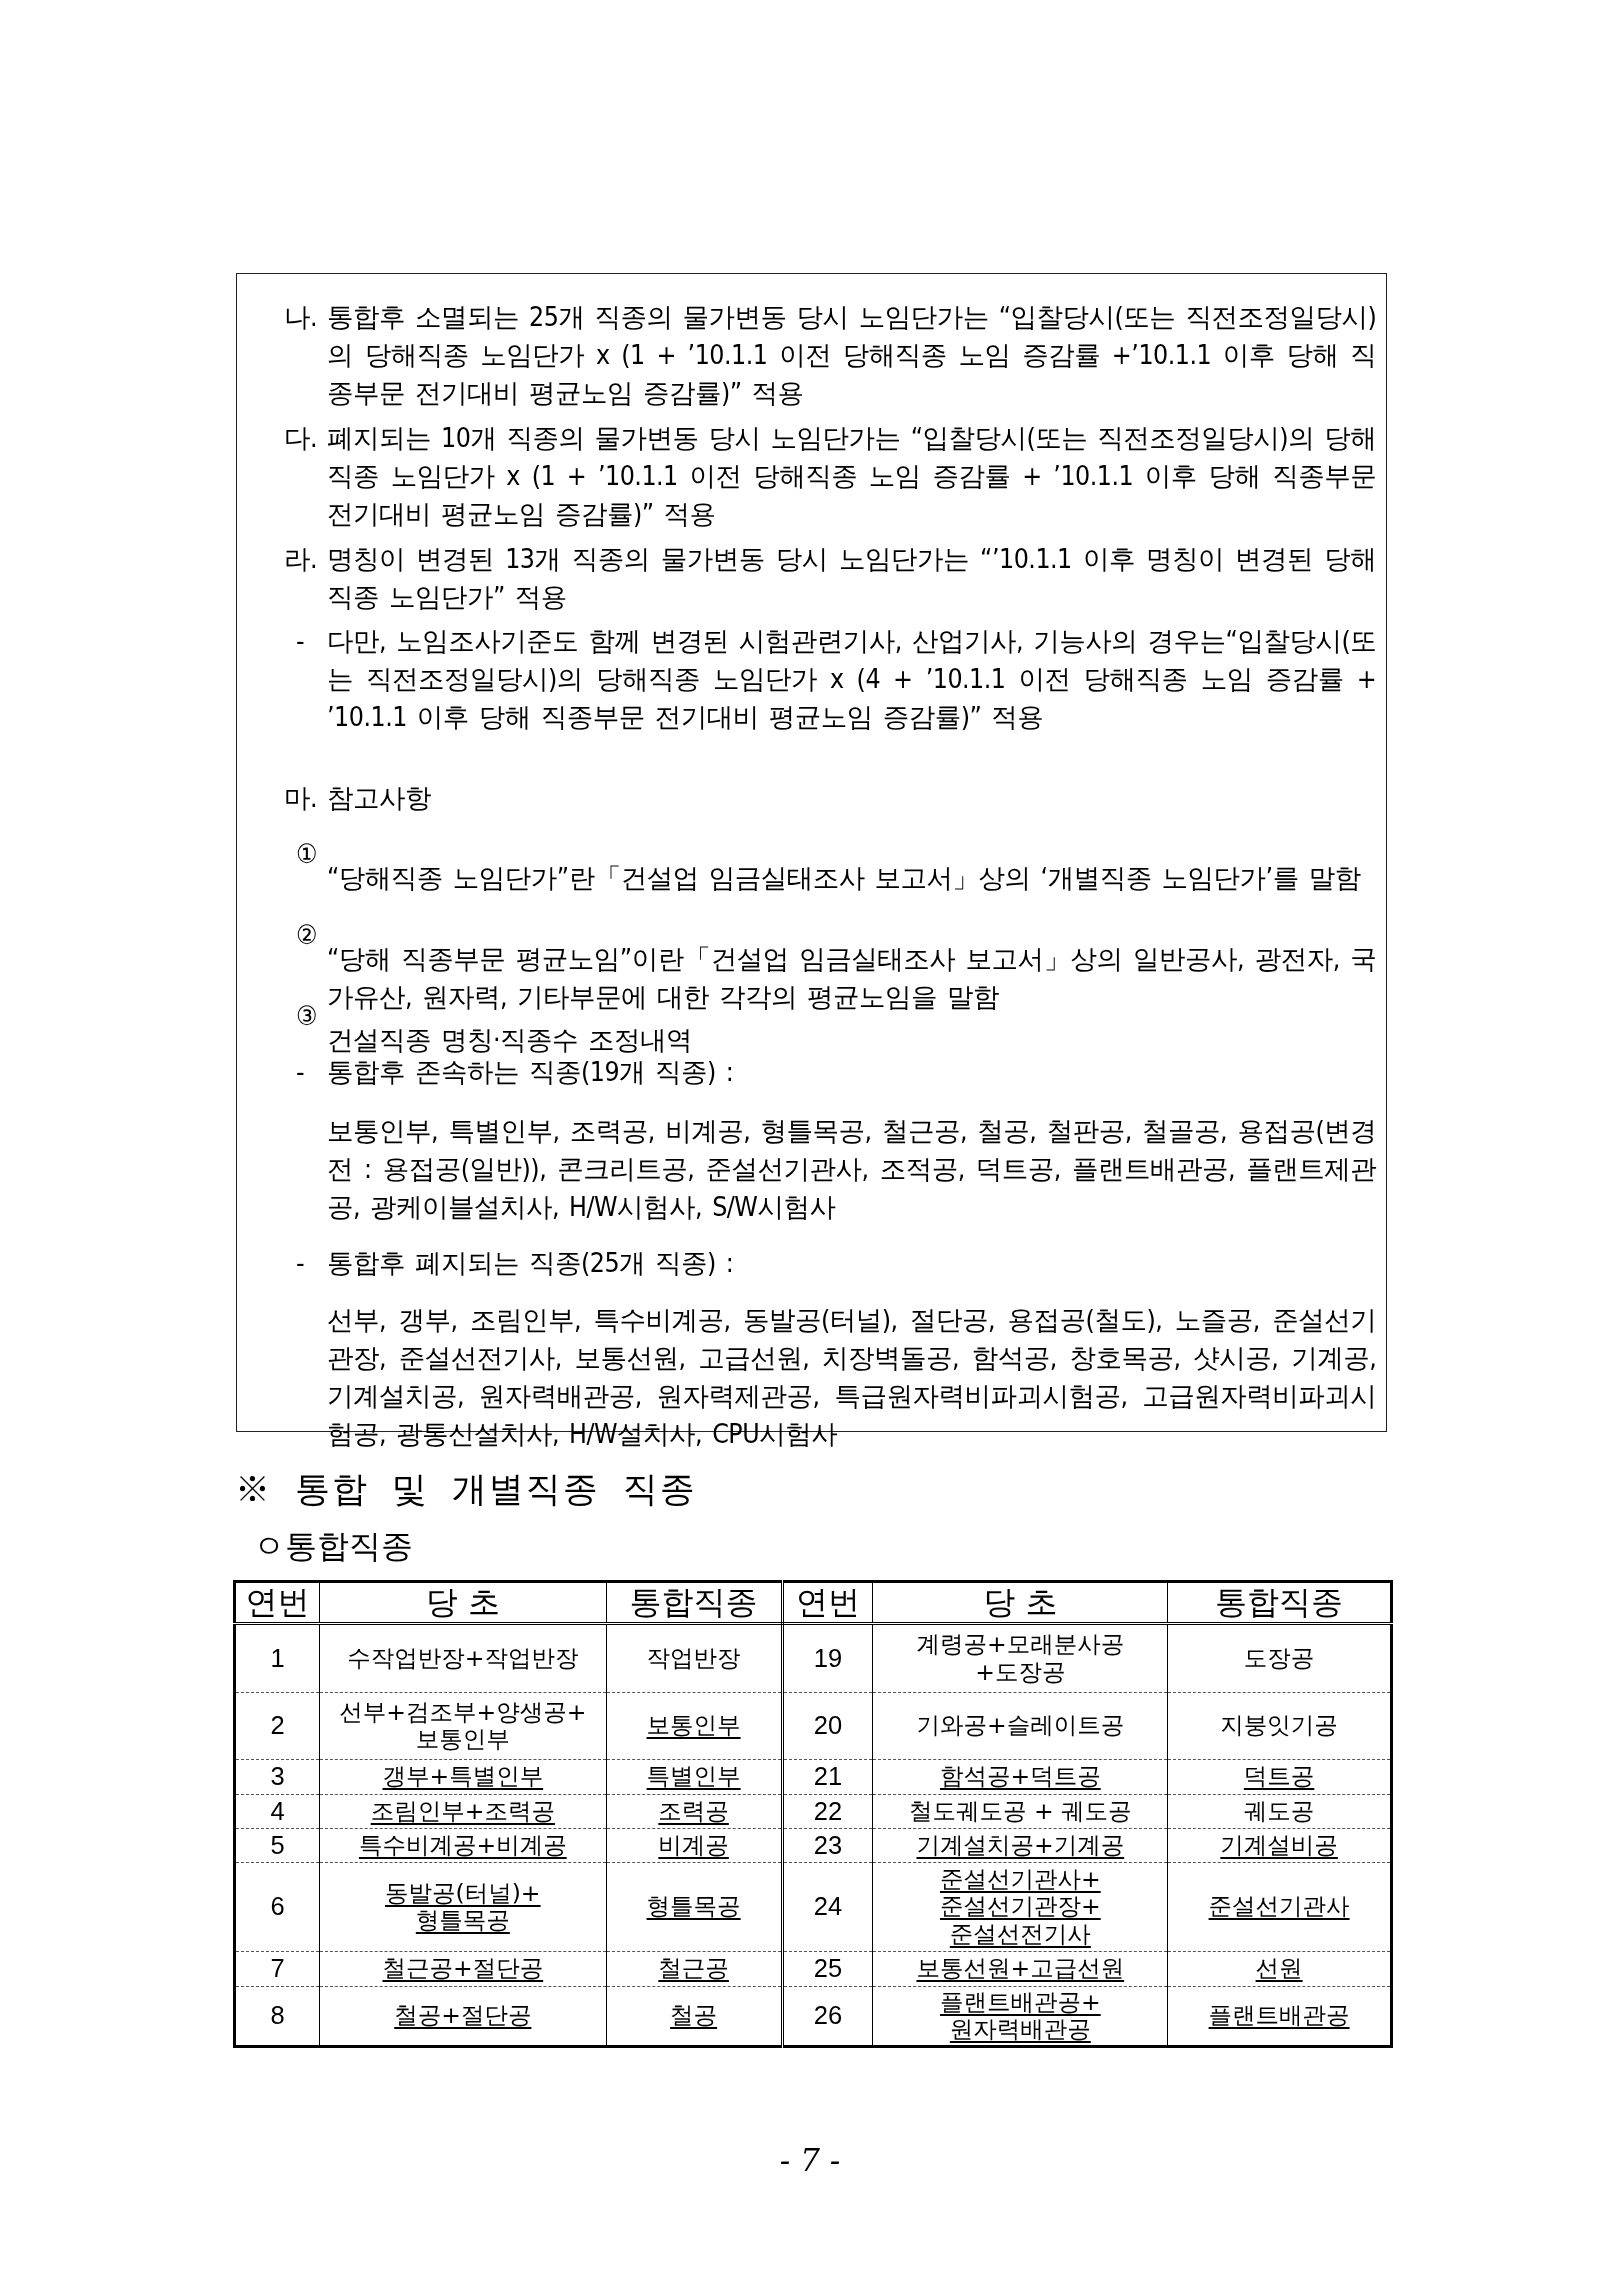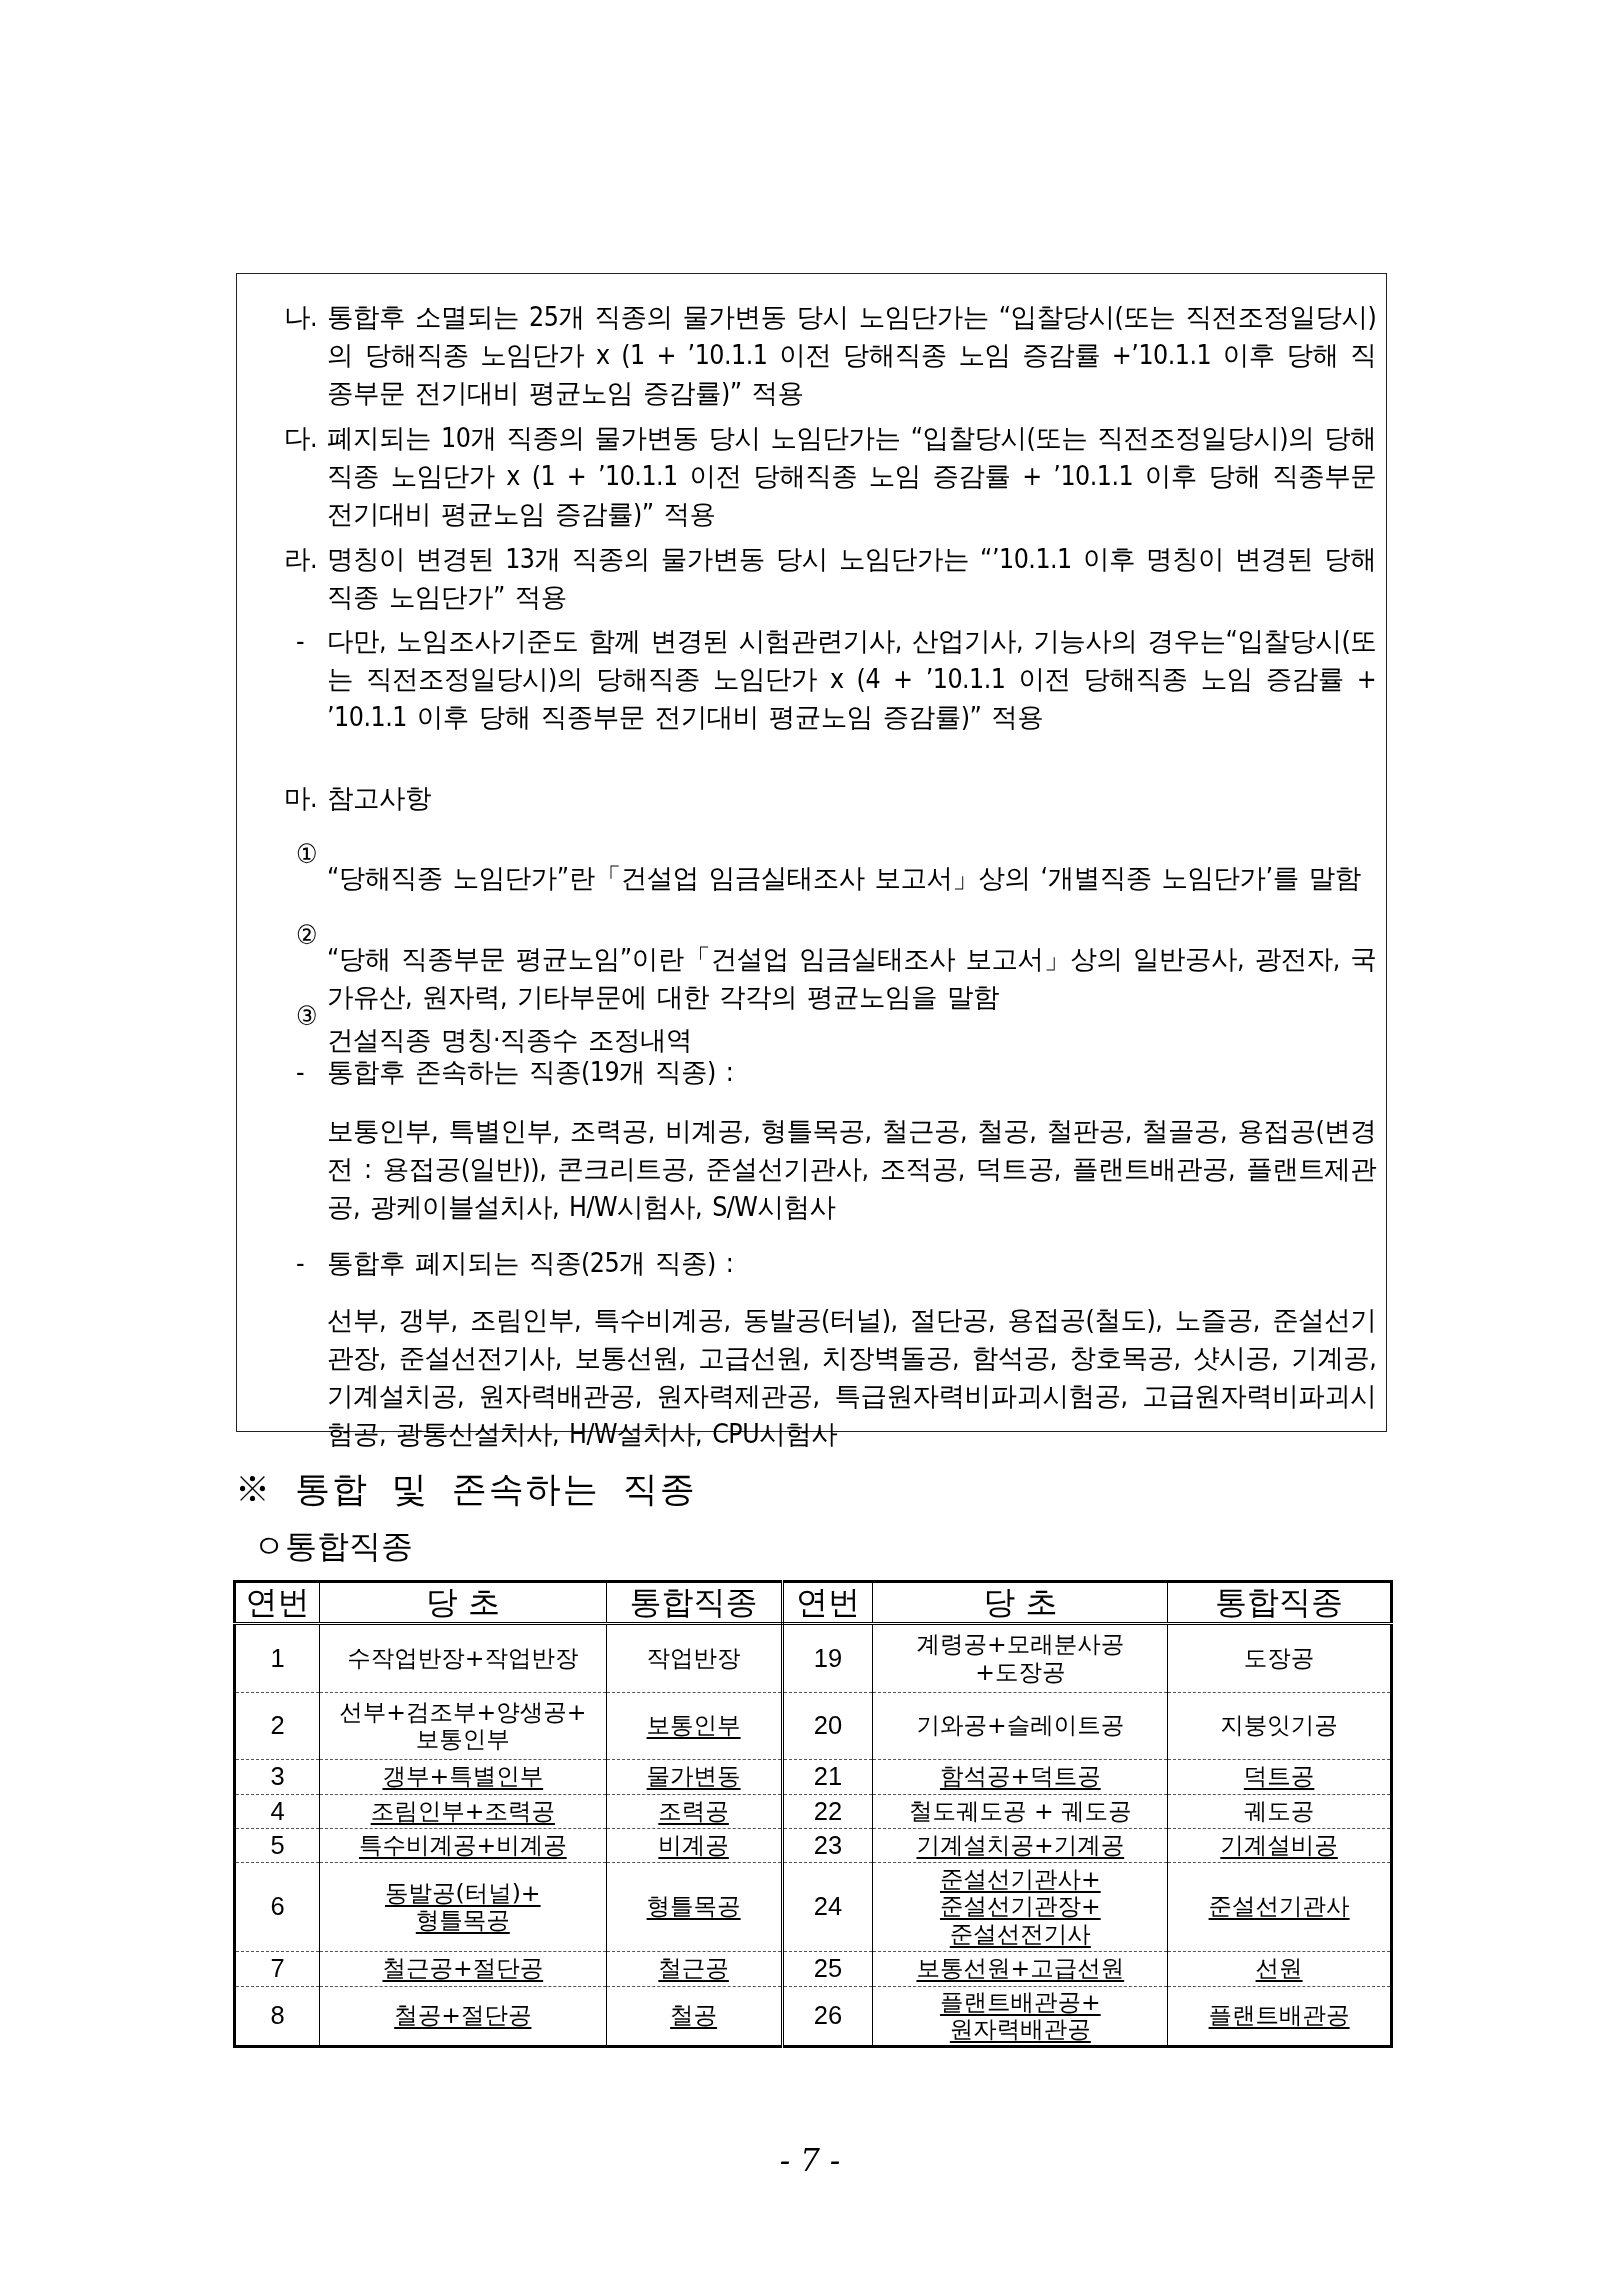--- a/index.html
+++ b/index.html
@@ -83,21 +83,21 @@
   </div>
   <div class="para list" style="top:970px; left:59px;">
     <span class="lbl">-</span>
     <span class="body" style="padding-left:31px;">통합후 폐지되는 직종(25개 직종) :</span>
   </div>
   <div class="para list" style="top:1027px; left:90px;">
     <span class="body" style="padding-left:0;">선부, 갱부, 조림인부, 특수비계공, 동발공(터널), 절단공, 용접공(철도), 노즐공, 준설선기관장, 준설선전기사, 보통선원, 고급선원, 치장벽돌공, 함석공, 창호목공, 샷시공, 기계공, 기계설치공, 원자력배관공, 원자력제관공, 특급원자력비파괴시험공, 고급원자력비파괴시험공, 광통신설치사, H/W설치사, CPU시험사</span>
   </div>
 </div>
 
-<div class="section-title">※ 통합 및 존속하는 직종</div>
+<div class="section-title">※ 통합 및 개별직종 직종</div>
 <div class="sub-title">ㅇ통합직종</div>
 
 <table class="tbl">
   <colgroup>
     <col style="width:85px">
       <col style="width:287px">
       <col style="width:176px">
     <col style="width:91px">
       <col style="width:295px">
       <col style="width:224px">
@@ -127,21 +127,21 @@
         <td><span style="white-space: pre-line;">선부+검조부+양생공+
 보통인부</span></td>
         <td class="split"><span class="u" style="white-space: pre-line;">보통인부</span></td>
         <td class="num"><span style="white-space: pre-line;">20</span></td>
         <td><span style="white-space: pre-line;">기와공+슬레이트공</span></td>
         <td><span style="white-space: pre-line;">지붕잇기공</span></td>
       </tr>
       <tr style="height: 35px;">
         <td class="num"><span style="white-space: pre-line;">3</span></td>
         <td><span class="u" style="white-space: pre-line;">갱부+특별인부</span></td>
-        <td class="split"><span class="u" style="white-space: pre-line;">물가변동</span></td>
+        <td class="split"><span class="u" style="white-space: pre-line;">특별인부</span></td>
         <td class="num"><span style="white-space: pre-line;">21</span></td>
         <td><span class="u" style="white-space: pre-line;">함석공+덕트공</span></td>
         <td><span class="u" style="white-space: pre-line;">덕트공</span></td>
       </tr>
       <tr style="height: 34px;">
         <td class="num"><span style="white-space: pre-line;">4</span></td>
         <td><span class="u" style="white-space: pre-line;">조림인부+조력공</span></td>
         <td class="split"><span class="u" style="white-space: pre-line;">조력공</span></td>
         <td class="num"><span style="white-space: pre-line;">22</span></td>
         <td><span style="white-space: pre-line;">철도궤도공 + 궤도공</span></td>

